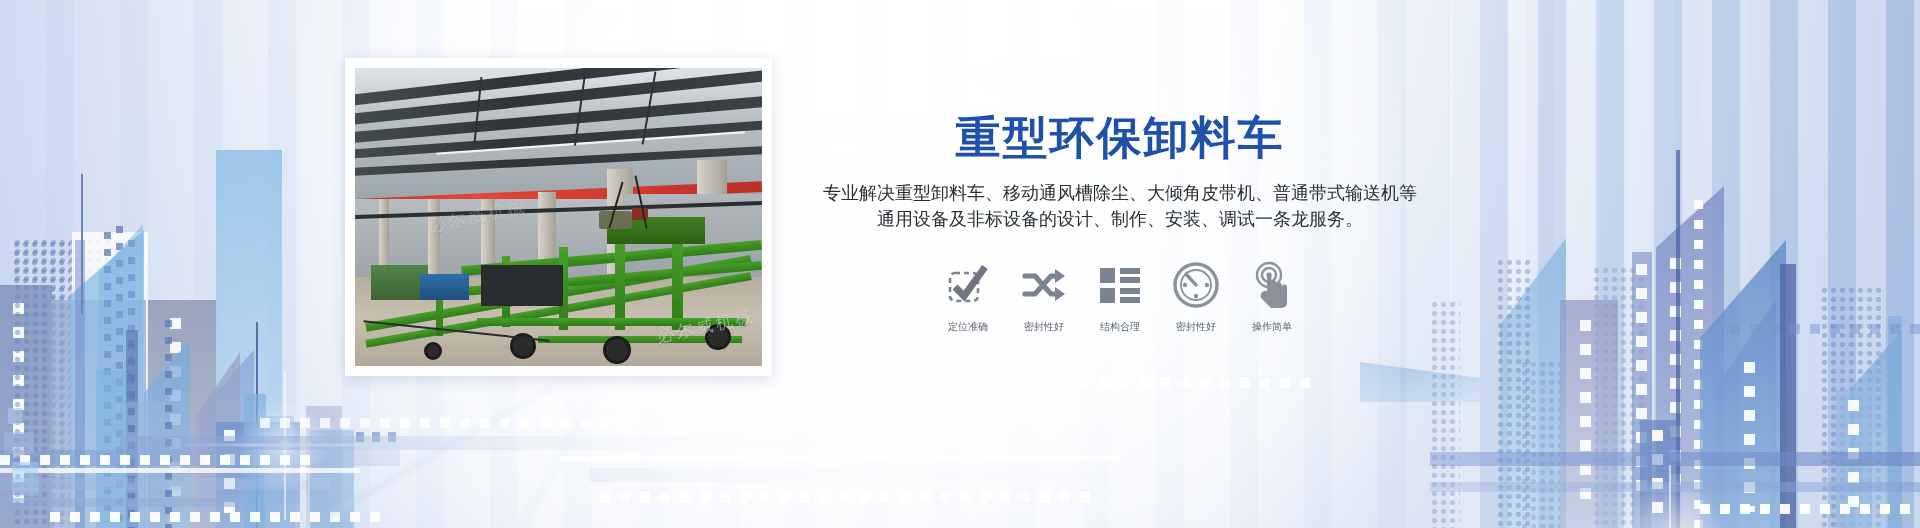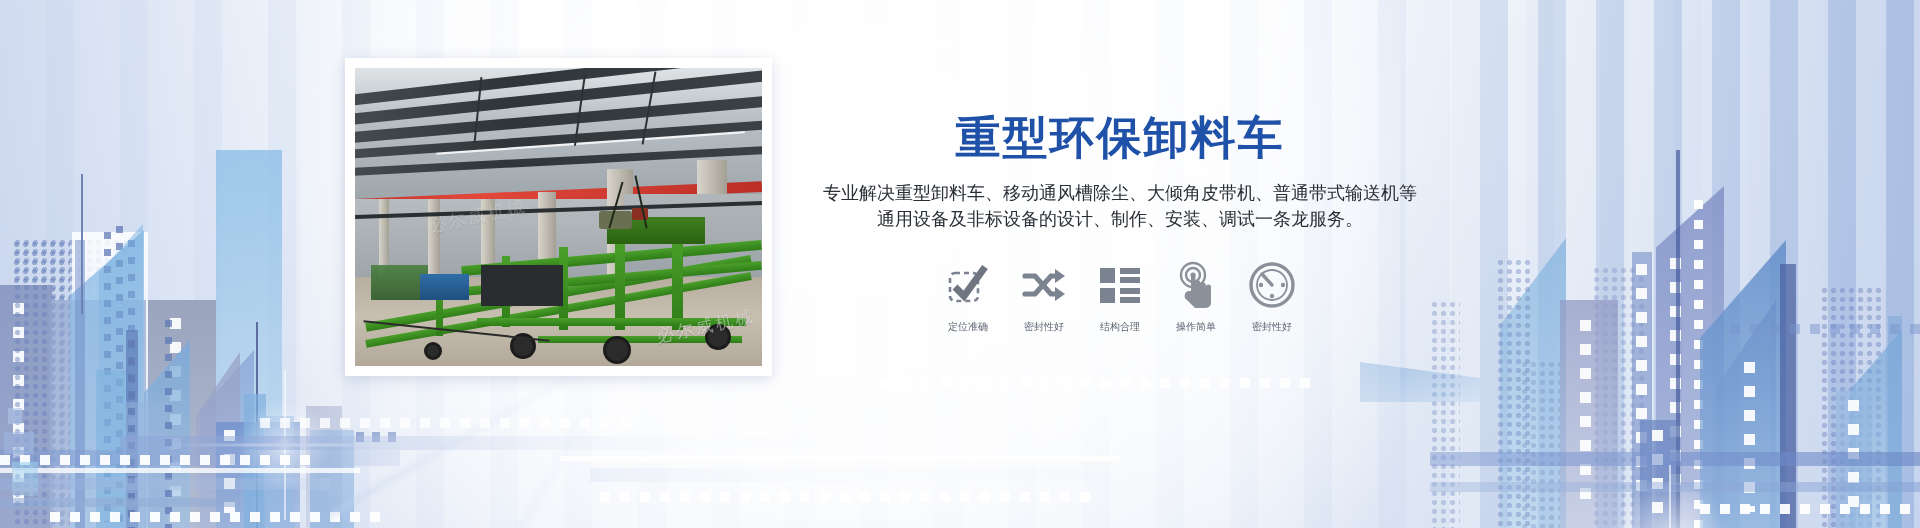--- a/index.html
+++ b/index.html
@@ -370,41 +370,41 @@
             <rect x="22" y="14" width="20" height="6" fill="#7b8290"></rect>
             <rect x="22" y="25" width="20" height="6" fill="#7b8290"></rect>
             <rect x="22" y="34" width="20" height="6" fill="#7b8290"></rect>
           </svg>
         </span>
         <span class="lb">结构合理</span>
       </div>
 
       <div class="feat">
         <span class="ic">
+          <svg width="48" height="48" viewBox="0 0 48 48">
+            <circle cx="24" cy="24" r="21" fill="none" stroke="#8b9099" stroke-width="3.4"></circle>
+            <circle cx="24" cy="24" r="15" fill="none" stroke="#8b9099" stroke-width="1.8"></circle>
+            <path d="M24 24 L14 13" stroke="#8b9099" stroke-width="3.4" stroke-linecap="round"></path>
+            <circle cx="24" cy="35" r="2.2" fill="#8b9099"></circle>
+            <circle cx="13" cy="24" r="2.2" fill="#8b9099"></circle>
+            <circle cx="35" cy="24" r="2.2" fill="#8b9099"></circle>
+          </svg>
+        </span>
+        <span class="lb">密封性好</span>
+      </div>
+
+      <div class="feat">
+        <span class="ic">
           <svg width="46" height="48" viewBox="0 0 46 48">
             <circle cx="20" cy="14" r="12" fill="none" stroke="#8b9099" stroke-width="2.4"></circle>
             <circle cx="20" cy="14" r="7" fill="none" stroke="#8b9099" stroke-width="2.4"></circle>
             <circle cx="20" cy="14" r="2.6" fill="#8b9099"></circle>
             <path d="M18 14 V30 h-3 a5 5 0 0 0 -1 9 l8 8 h11 a5 5 0 0 0 5 -5 V26
                      a2.6 2.6 0 0 0 -5.2 0 v-2 a2.6 2.6 0 0 0 -5.2 0 v-2
                      a2.6 2.6 0 0 0 -5.2 0 V14 a2.2 2.2 0 0 0 -4.4 0 Z" fill="#8b9099"></path>
           </svg>
         </span>
         <span class="lb">操作简单</span>
       </div>
 
-      <div class="feat">
-        <span class="ic">
-          <svg width="48" height="48" viewBox="0 0 48 48">
-            <circle cx="24" cy="24" r="21" fill="none" stroke="#8b9099" stroke-width="3.4"></circle>
-            <circle cx="24" cy="24" r="15" fill="none" stroke="#8b9099" stroke-width="1.8"></circle>
-            <path d="M24 24 L14 13" stroke="#8b9099" stroke-width="3.4" stroke-linecap="round"></path>
-            <circle cx="24" cy="35" r="2.2" fill="#8b9099"></circle>
-            <circle cx="13" cy="24" r="2.2" fill="#8b9099"></circle>
-            <circle cx="35" cy="24" r="2.2" fill="#8b9099"></circle>
-          </svg>
-        </span>
-        <span class="lb">密封性好</span>
-      </div>
-
     </div>
   </div>
 </div>
 
 </body></html>

